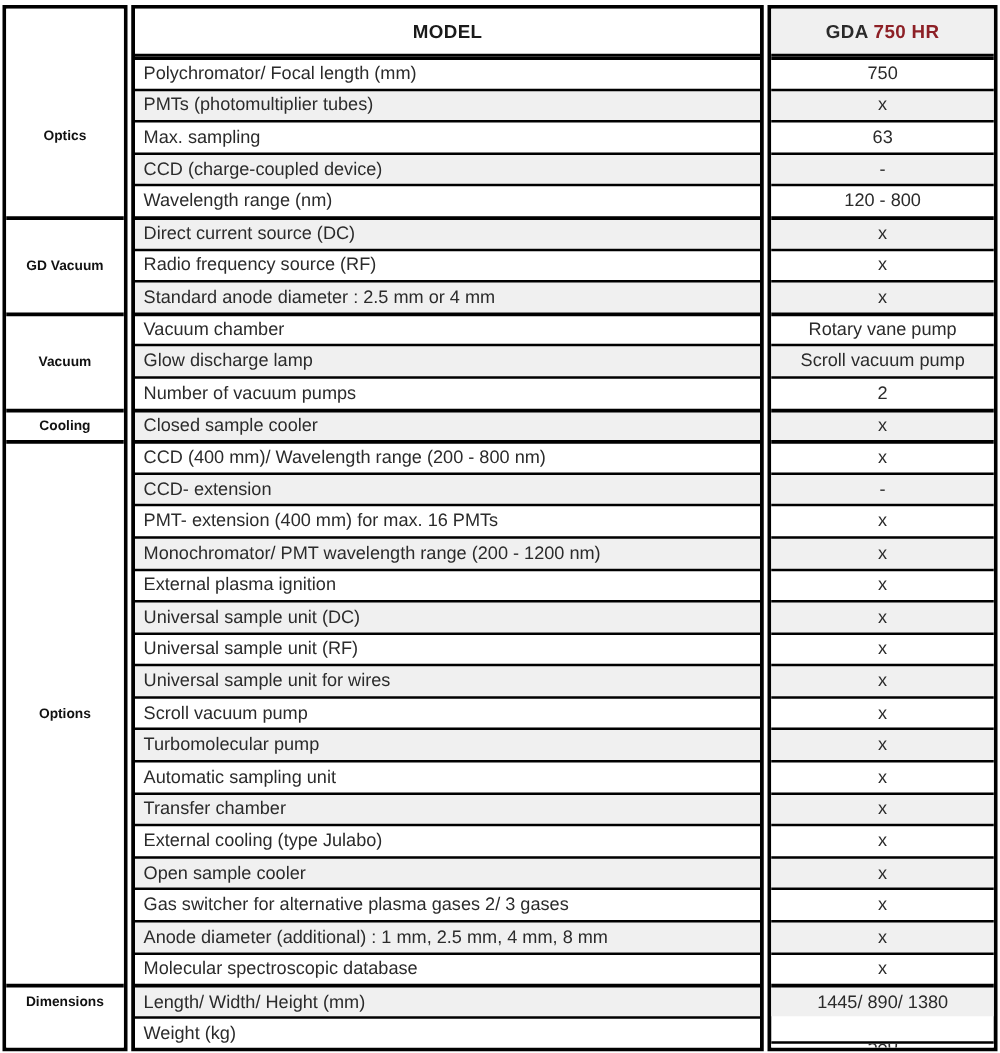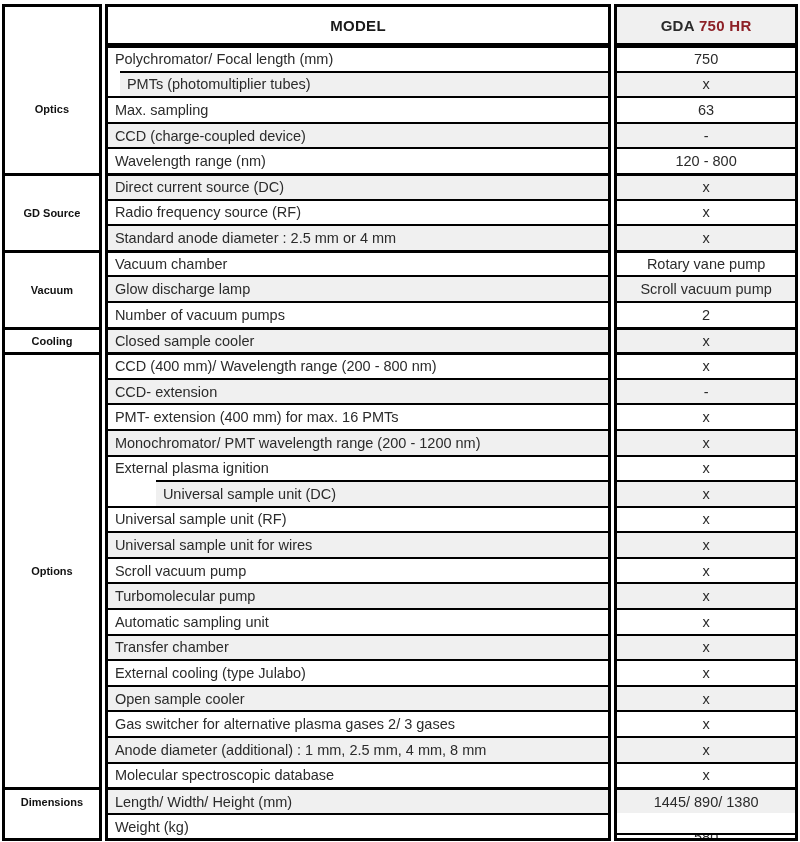--- a/index.html
+++ b/index.html
@@ -75,21 +75,21 @@
 </head>
 <body>
 
 <div class="table-wrap">
 
   <div class="box box-left" id="leftBox" style="grid-template-rows: 38px repeat(31, 25.6px);">
       <div class="cell cat first-cat" style="grid-row: 1 / span 6;">
         <span>Optics</span>
       </div>
       <div class="cell cat sec-top" style="grid-row: 7 / span 3;">
-        <span>GD Source</span>
+        <span>GD Vacuum</span>
       </div>
       <div class="cell cat sec-top" style="grid-row: 10 / span 3;">
         <span>Vacuum</span>
       </div>
       <div class="cell cat sec-top" style="grid-row: 13 / span 1;">
         <span>Cooling</span>
       </div>
       <div class="cell cat sec-top" style="grid-row: 14 / span 17;">
         <span>Options</span>
       </div>
@@ -98,21 +98,21 @@
       </div>
     </div>
 
   <div class="box box-mid" id="midBox" style="grid-template-rows: 38px repeat(31, 25.6px);">
     <div class="cell header-cell">
       <span>MODEL</span>
     </div>
   <div class="cell param sec-top" style="grid-row: 2;">
         <span>Polychromator/ Focal length (mm)</span>
       </div>
-      <div class="cell param alt" style="grid-row: 3; margin-left: 12px;">
+      <div class="cell param alt" style="grid-row: 3;">
         <span>PMTs (photomultiplier tubes)</span>
       </div>
       <div class="cell param" style="grid-row: 4;">
         <span>Max. sampling</span>
       </div>
       <div class="cell param alt" style="grid-row: 5;">
         <span>CCD (charge-coupled device)</span>
       </div>
       <div class="cell param" style="grid-row: 6;">
         <span>Wavelength range (nm)</span>
@@ -146,21 +146,21 @@
       </div>
       <div class="cell param" style="grid-row: 16;">
         <span>PMT- extension (400 mm) for max. 16 PMTs</span>
       </div>
       <div class="cell param alt" style="grid-row: 17;">
         <span>Monochromator/ PMT wavelength range (200 - 1200 nm)</span>
       </div>
       <div class="cell param" style="grid-row: 18;">
         <span>External plasma ignition</span>
       </div>
-      <div class="cell param alt" style="grid-row: 19; margin-left: 48px;">
+      <div class="cell param alt" style="grid-row: 19;">
         <span>Universal sample unit (DC)</span>
       </div>
       <div class="cell param" style="grid-row: 20;">
         <span>Universal sample unit  (RF)</span>
       </div>
       <div class="cell param alt" style="grid-row: 21;">
         <span>Universal sample unit for wires</span>
       </div>
       <div class="cell param" style="grid-row: 22;">
         <span>Scroll vacuum pump</span>

